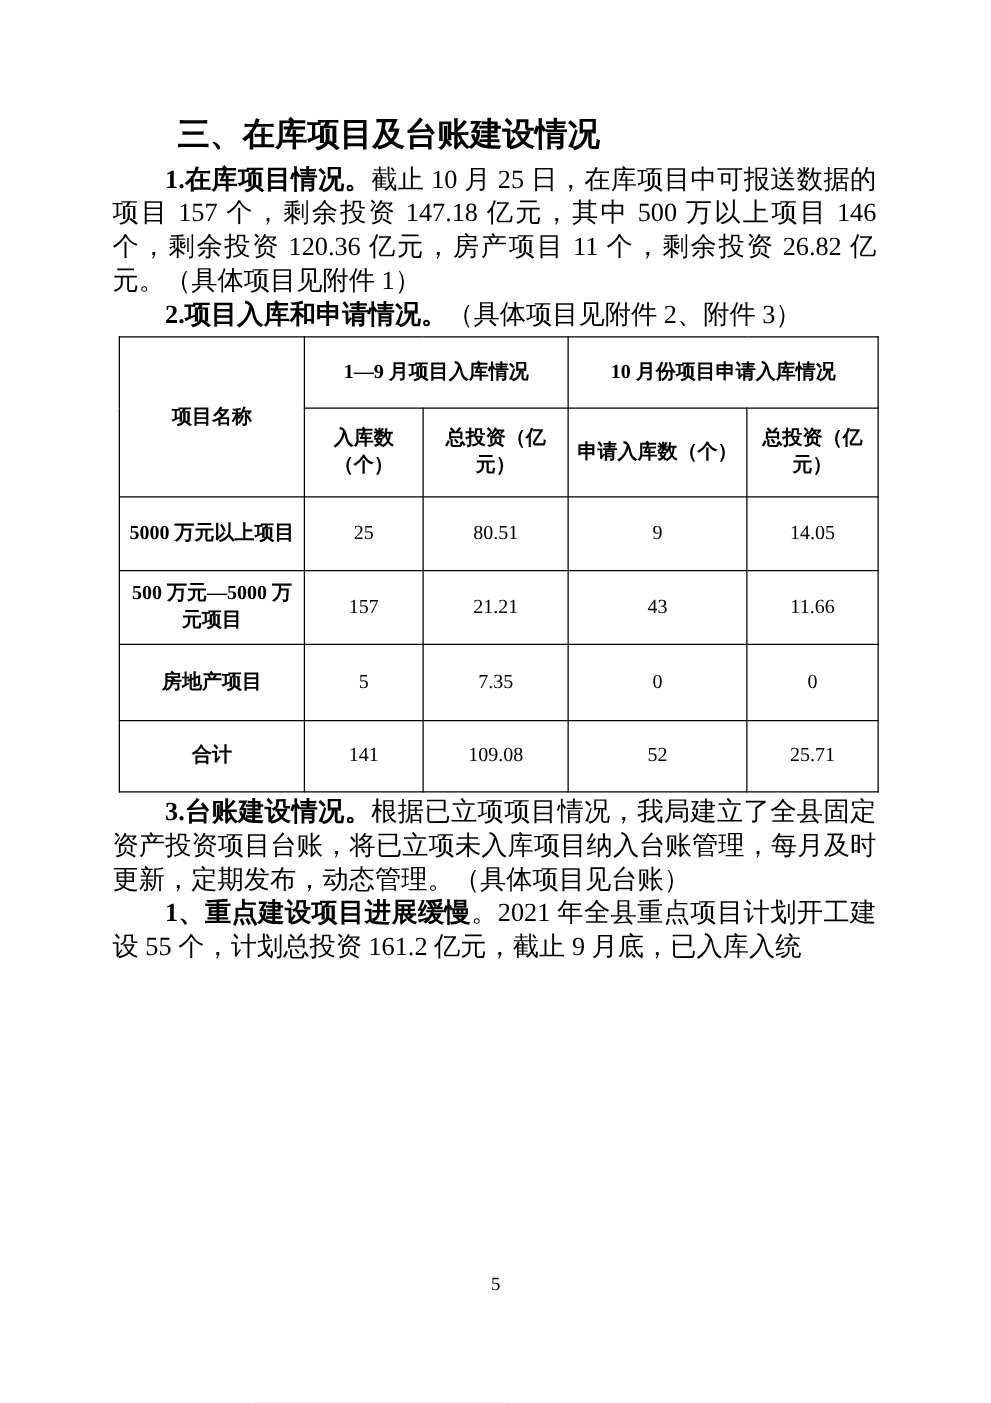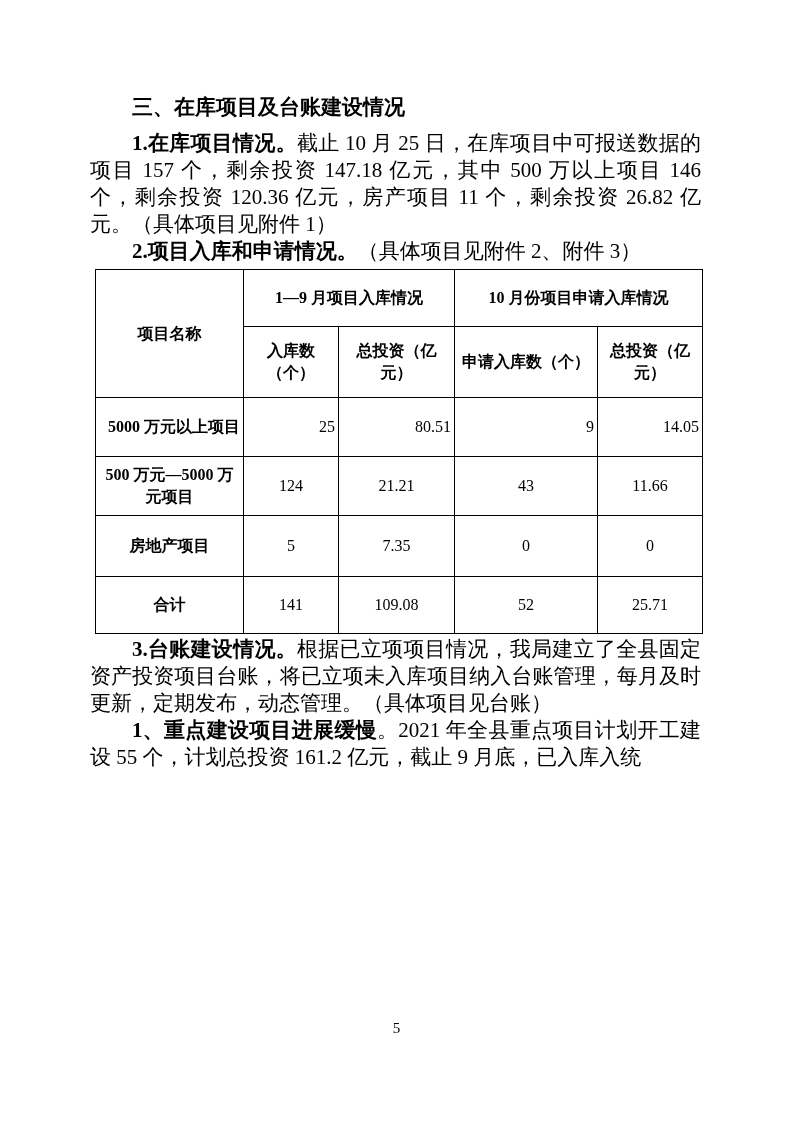--- a/index.html
+++ b/index.html
@@ -8,21 +8,21 @@
     width:793px; height:1122px;
     margin:0 auto;
     background:#ffffff;
     box-sizing:border-box;
     padding:85px 92px 0 90px;
     font-family:"Liberation Serif","DejaVu Serif",serif;
     color:#000;
     overflow:hidden;
   }
   .doc-heading {
-    font-size:21px; font-weight:700;
+    font-size:26px; font-weight:700;
     line-height:45px; text-indent:2em;
     margin:0;
   }
   .para {
     font-size:21px; font-weight:400;
     line-height:27px; text-indent:2em;
     text-align:justify;
     margin:0;
   }
   .para .lead { font-weight:700; }
@@ -37,21 +37,21 @@
     border:1px solid #000;
     text-align:center;
     vertical-align:middle;
     padding:2px 3px;
     font-weight:700;
     line-height:1.35;
   }
   table.data td.num { font-weight:400; }
   tr.rh1 td { height:52px;font-family:Liberation Serif, serif; }
   tr.rh2 td { height:66px; }
-  tr.rd1 td { height:54px;text-align:right; }
+  tr.rd1 td { height:54px; }
   tr.rd2 td { height:54px; }
   tr.rd3 td { height:56px; }
   tr.rd4 td { height:52px; }
   .page-num {
     position:absolute;
     left:0; right:0; top:1020px;
     text-align:center;
     font-size:15px;
     color:#000;
   }
@@ -89,21 +89,21 @@
       </tr>
       <tr class="rd1">
         <td>5000 万元以上项目</td>
         <td class="num">25</td>
         <td class="num">80.51</td>
         <td class="num">9</td>
         <td class="num">14.05</td>
       </tr>
       <tr class="rd2">
         <td>500 万元—5000 万元项目</td>
-        <td class="num">124</td>
+        <td class="num">157</td>
         <td class="num">21.21</td>
         <td class="num">43</td>
         <td class="num">11.66</td>
       </tr>
       <tr class="rd3">
         <td>房地产项目</td>
         <td class="num">5</td>
         <td class="num">7.35</td>
         <td class="num">0</td>
         <td class="num">0</td>

